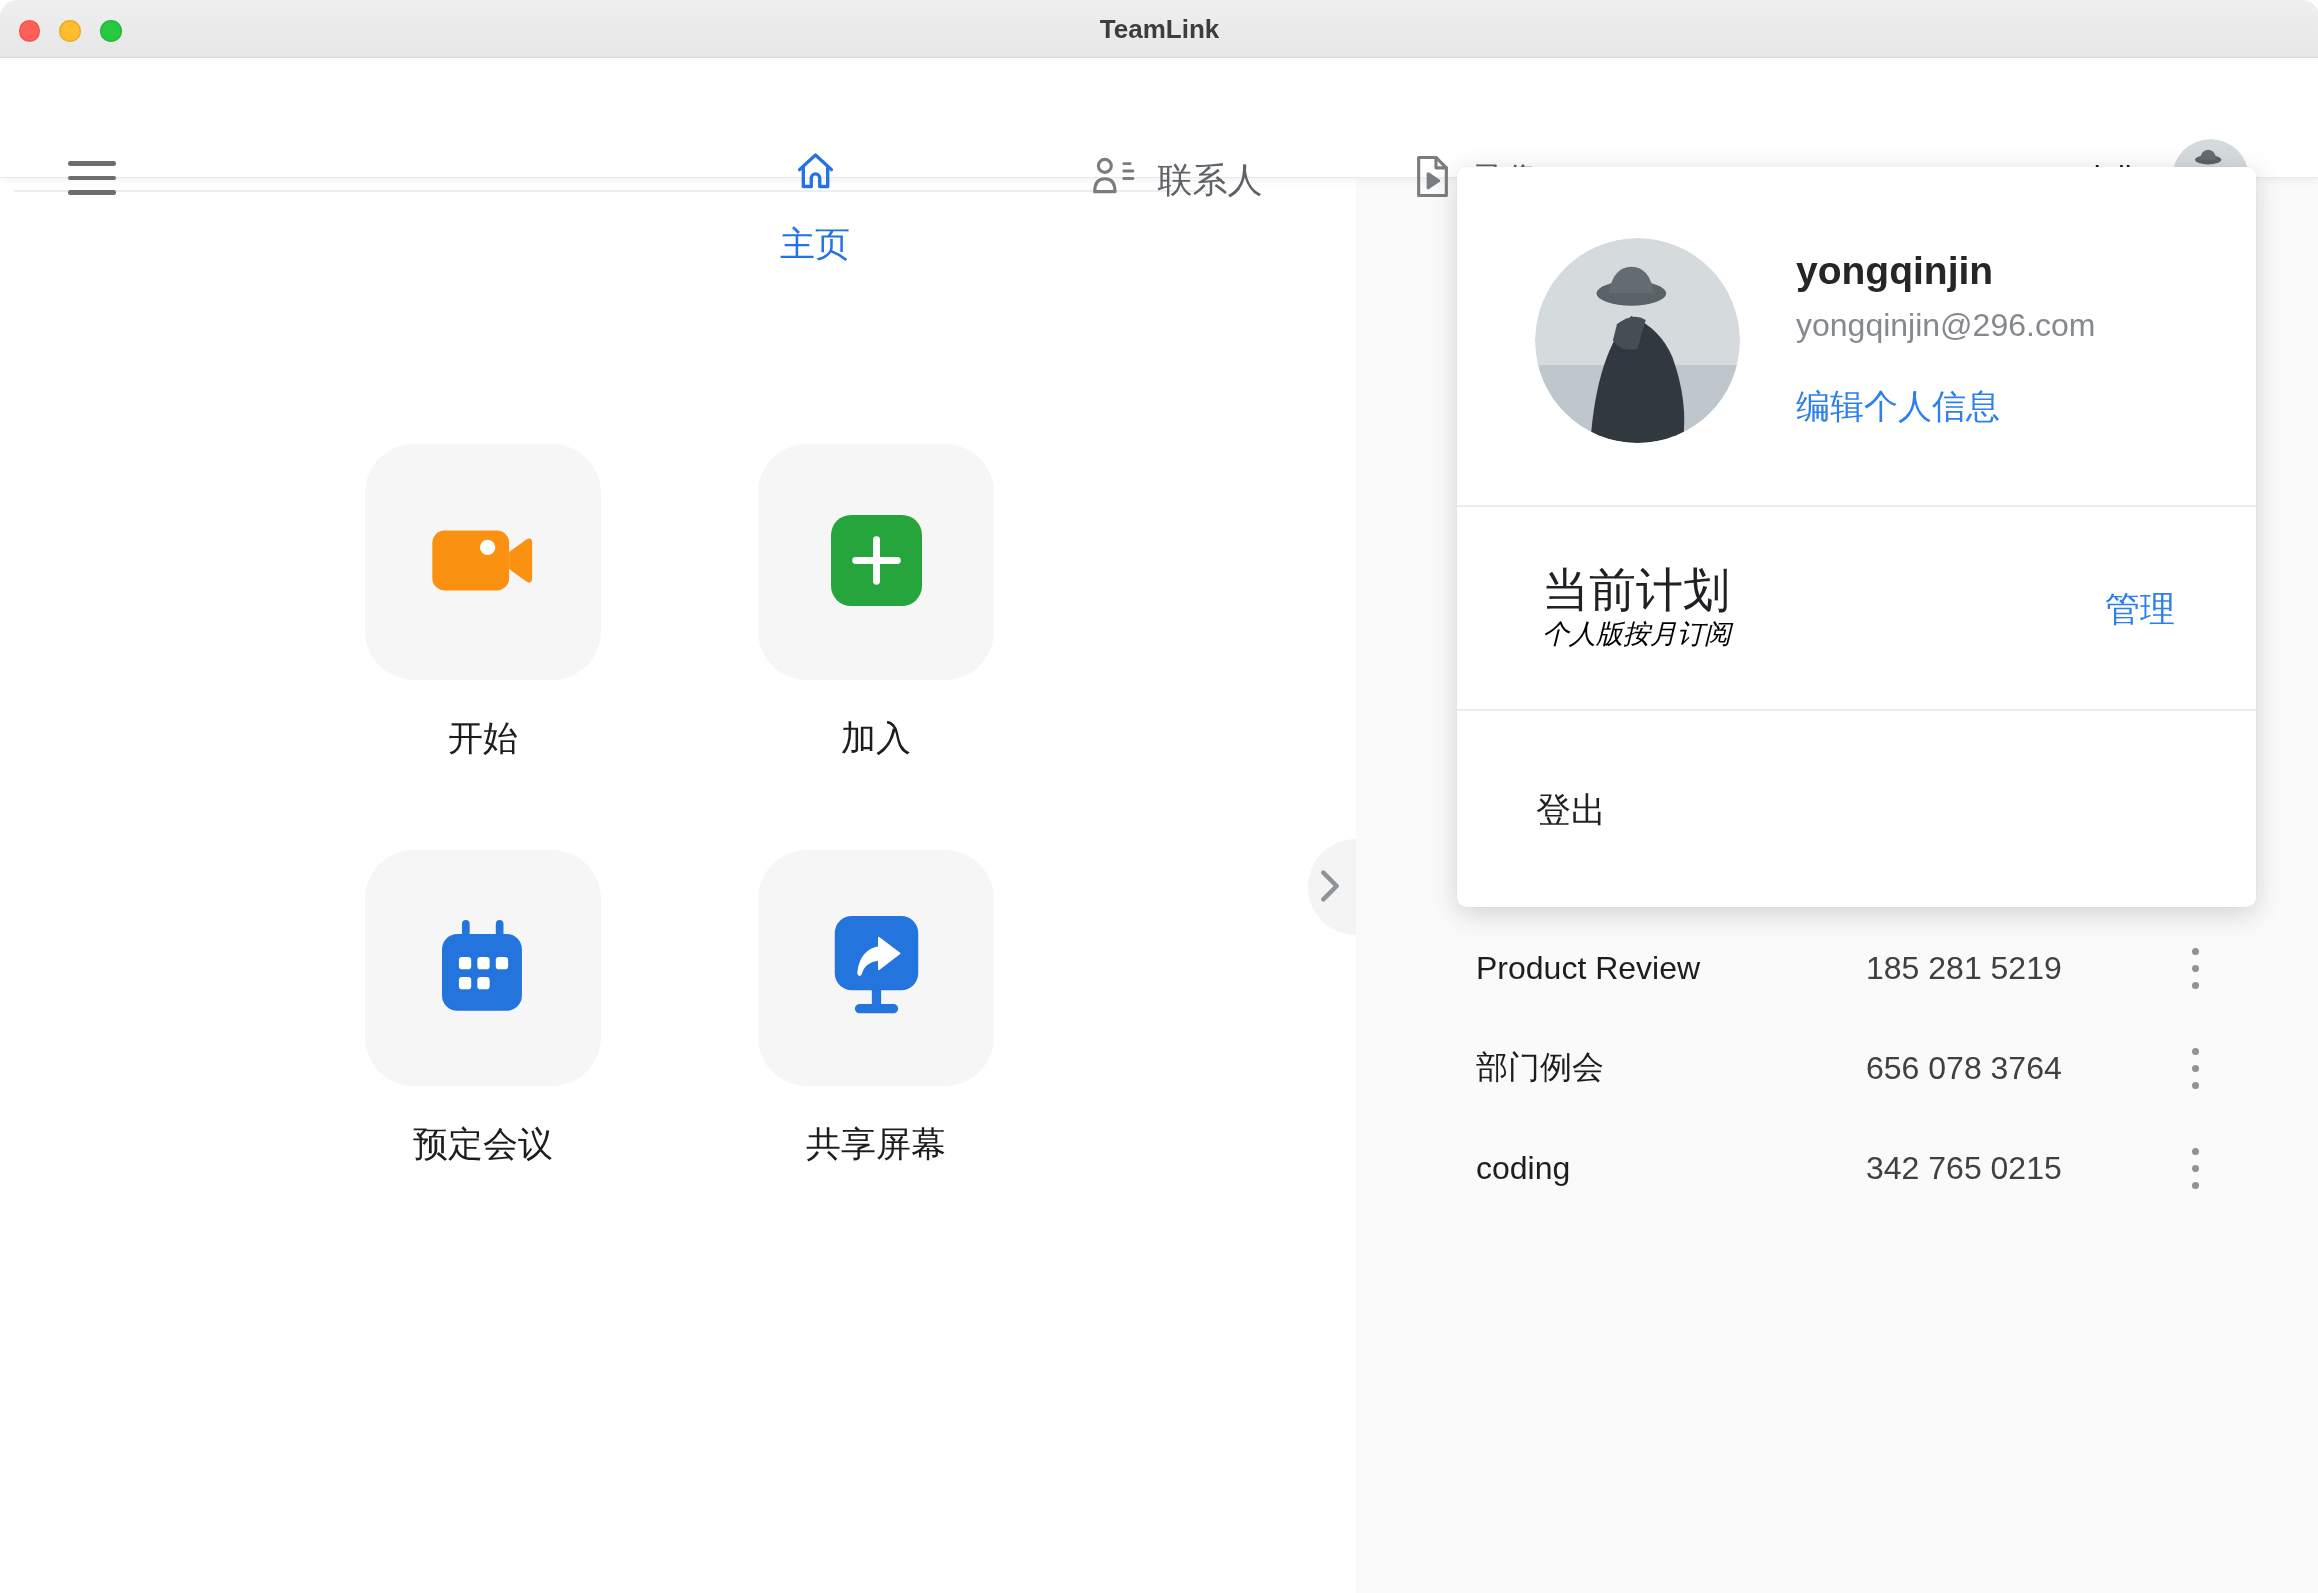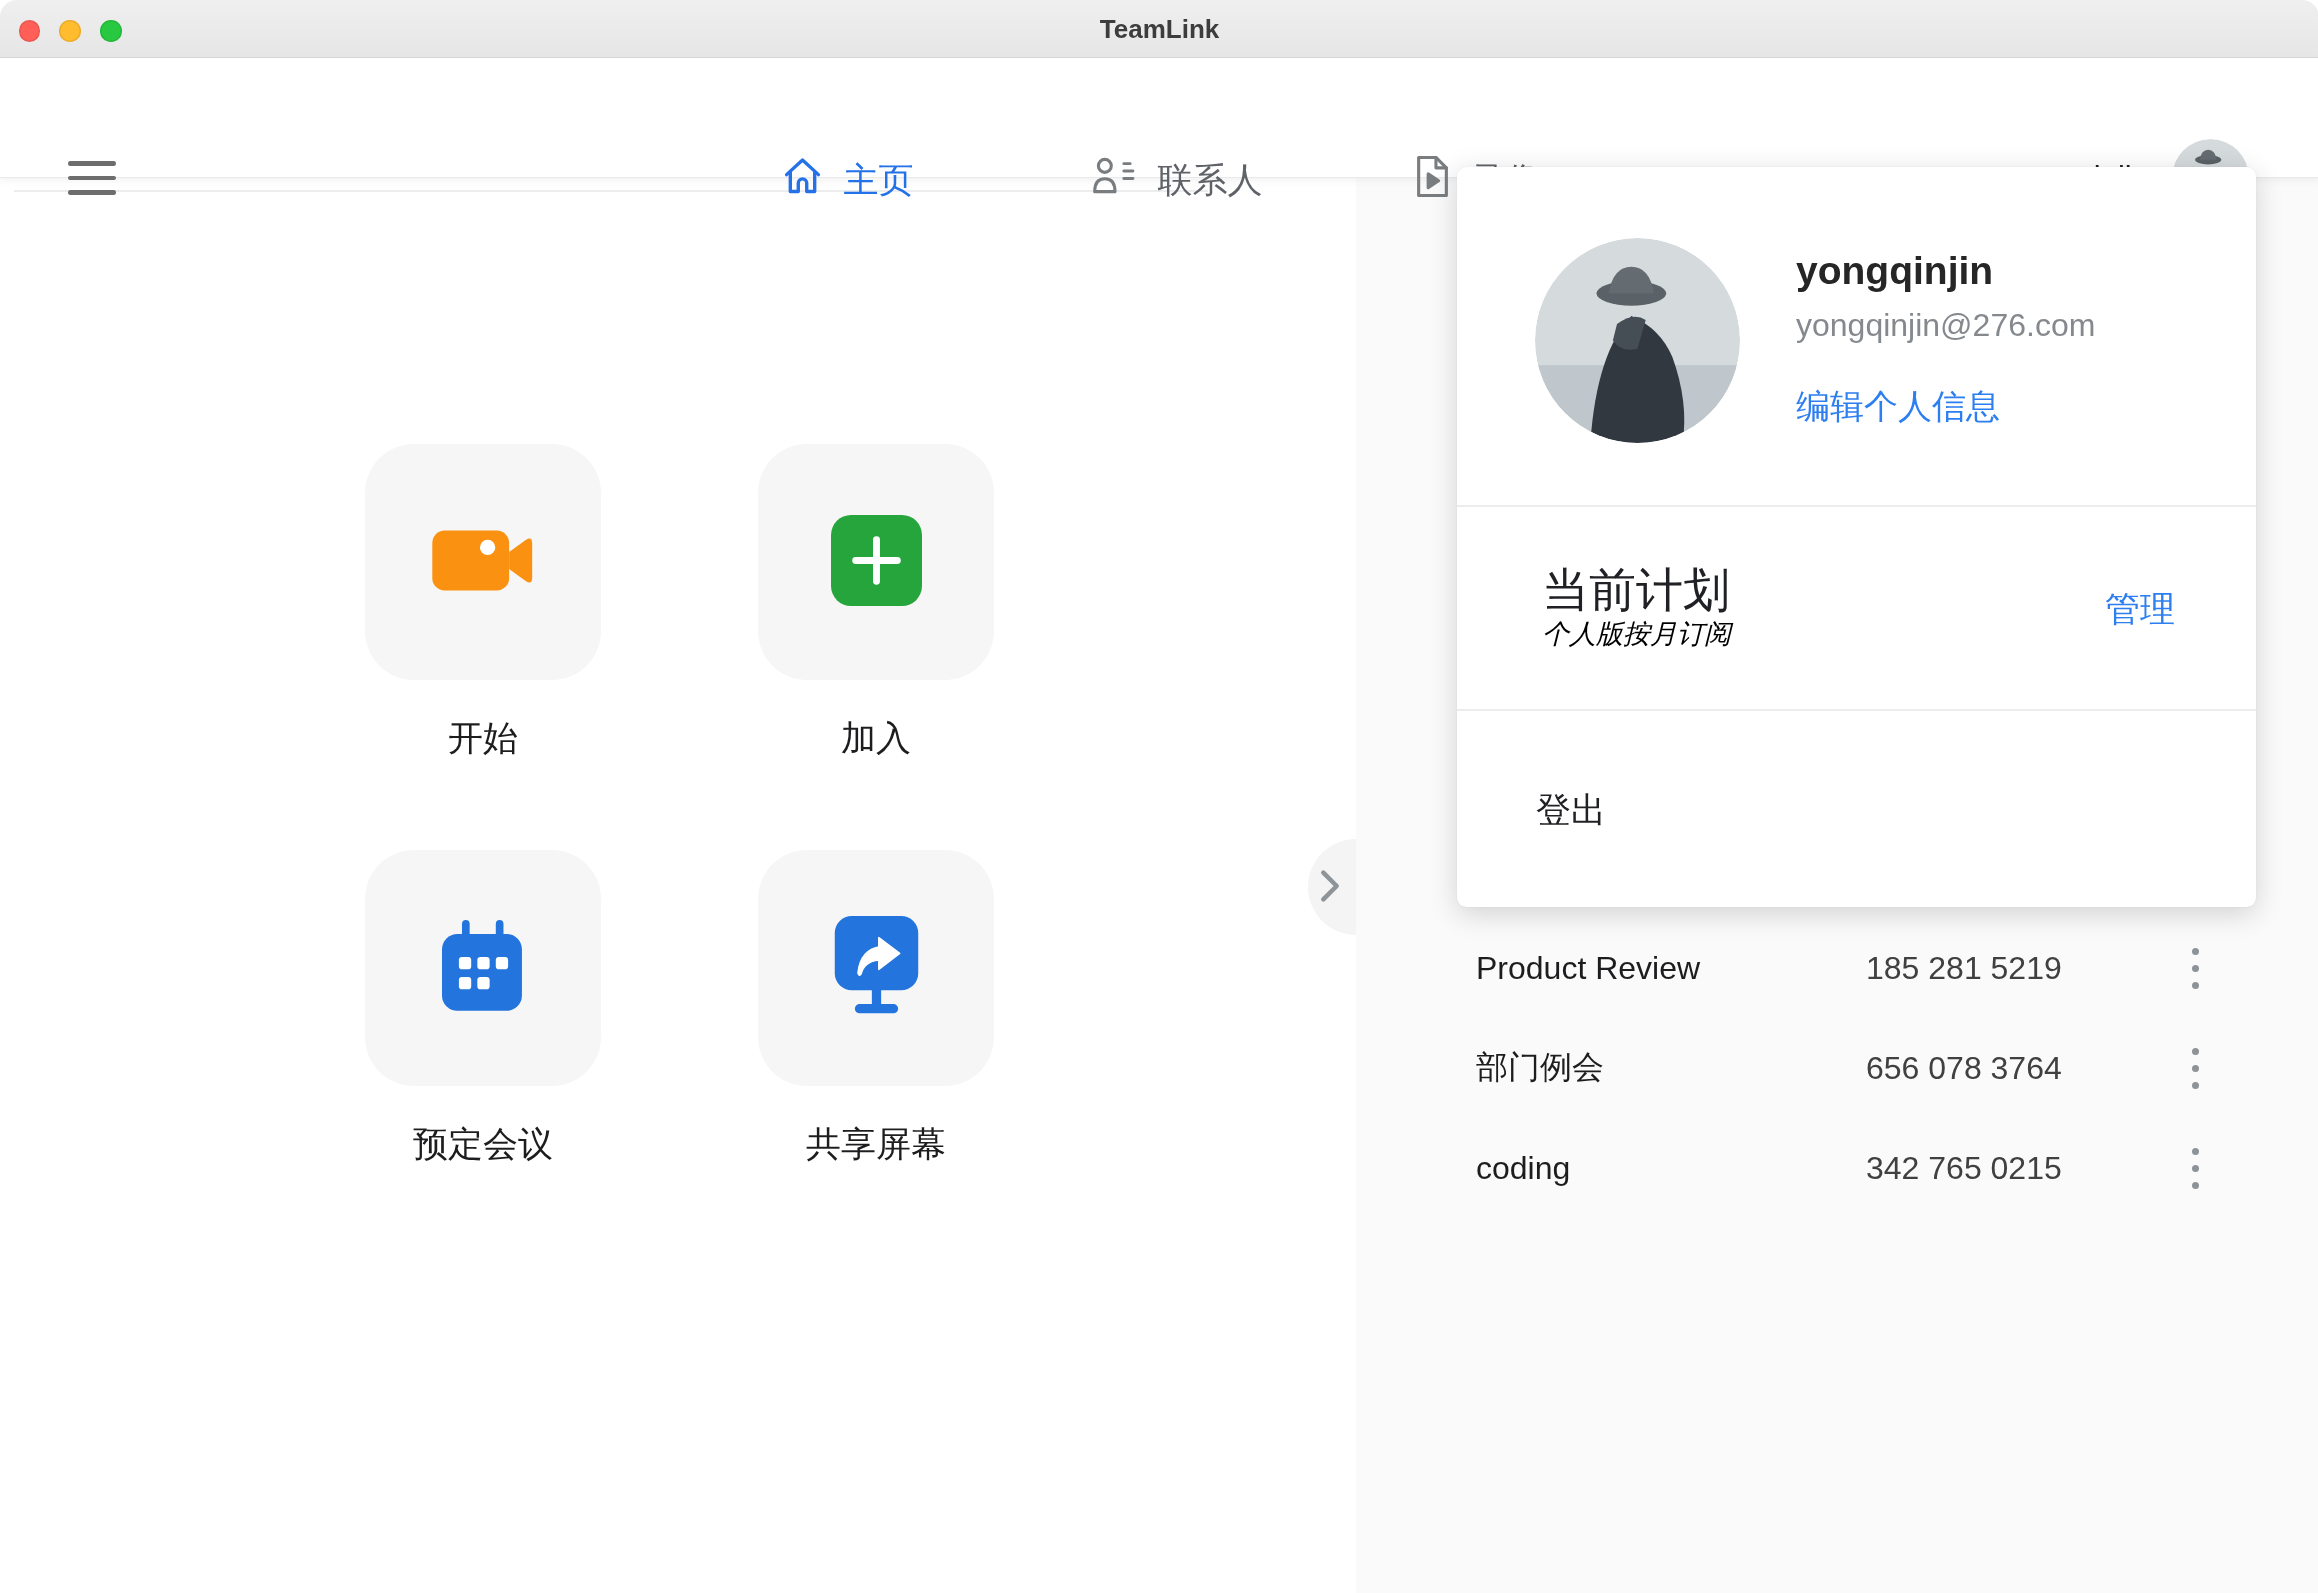--- a/index.html
+++ b/index.html
@@ -27,21 +27,21 @@
   .navbar{
     position:absolute;left:0;top:58px;width:2319px;height:120px;background:#ffffff;
     border-bottom:1.5px solid #e9e9e9;box-shadow:0 3.1px 7.7px rgba(0,0,0,.05);z-index:5;
   }
   .hamburger{position:absolute;left:68px;top:103px;width:48px;height:34px;
     display:flex;flex-direction:column;justify-content:space-between;cursor:pointer;background:none;border:none;padding:0;}
   .hamburger span{display:block;height:4.6px;border-radius:2.3px;background:#6d6d6d;}
   .tab{position:absolute;top:91px;height:62px;display:flex;align-items:center;gap:18.5px;
     font-size:35px;color:#5f6368;cursor:pointer;background:none;border:none;padding:0;}
   .tab.active{color:#2471e8;}
-  .tab-home{left:780px;}
+  .tab-home{left:780px;flex-direction:column;}
   .tab-contacts{left:1091px;}
   .tab-recordings{left:1413px;}
   .nav-user{position:absolute;top:81px;right:70px;height:77px;display:flex;align-items:center;gap:23px;cursor:pointer;}
   .nav-user .uname{font-size:31px;color:#1f1f1f;}
   .avatar{border-radius:50%;overflow:hidden;display:block;}
   .avatar.small{width:77px;height:77px;}
   .avatar.large{width:205px;height:205px;}
   
   .main{position:absolute;left:0;top:178px;width:1356px;height:1415px;background:#ffffff;}
   .hairline{position:absolute;left:14px;top:12.3px;width:1194px;height:1.5px;background:#ededed;}
@@ -270,21 +270,21 @@
           <rect width="100" height="100" fill="#d5dadd"></rect>
           <rect y="62" width="100" height="38" fill="#bfc7cc"></rect>
           <ellipse cx="47" cy="27" rx="17" ry="6" fill="#5a6167"></ellipse>
           <path d="M36 27 q2 -13 11 -13 q9 0 11 13 Z" fill="#646b71"></path>
           <path d="M27 100 Q30 56 47 38 Q61 44 67 58 Q75 80 72 100 Z" fill="#31383f"></path>
           <path d="M40 42 q8 -6 14 -2 l-4 14 q-8 2 -12 -4 Z" fill="#454d55"></path>
         </g>
       </svg>
     </span>
     <div class="pm-name">yongqinjin</div>
-    <div class="pm-email">yongqinjin@276.com</div>
+    <div class="pm-email">yongqinjin@296.com</div>
     <button class="pm-edit">编辑个人信息</button>
 
     <div class="pm-divider pm-div1"></div>
 
     <div class="pm-plan-title">当前计划</div>
     <div class="pm-plan-value">个人版按月订阅</div>
     <button class="pm-manage">管理</button>
 
     <div class="pm-divider pm-div2"></div>
 

